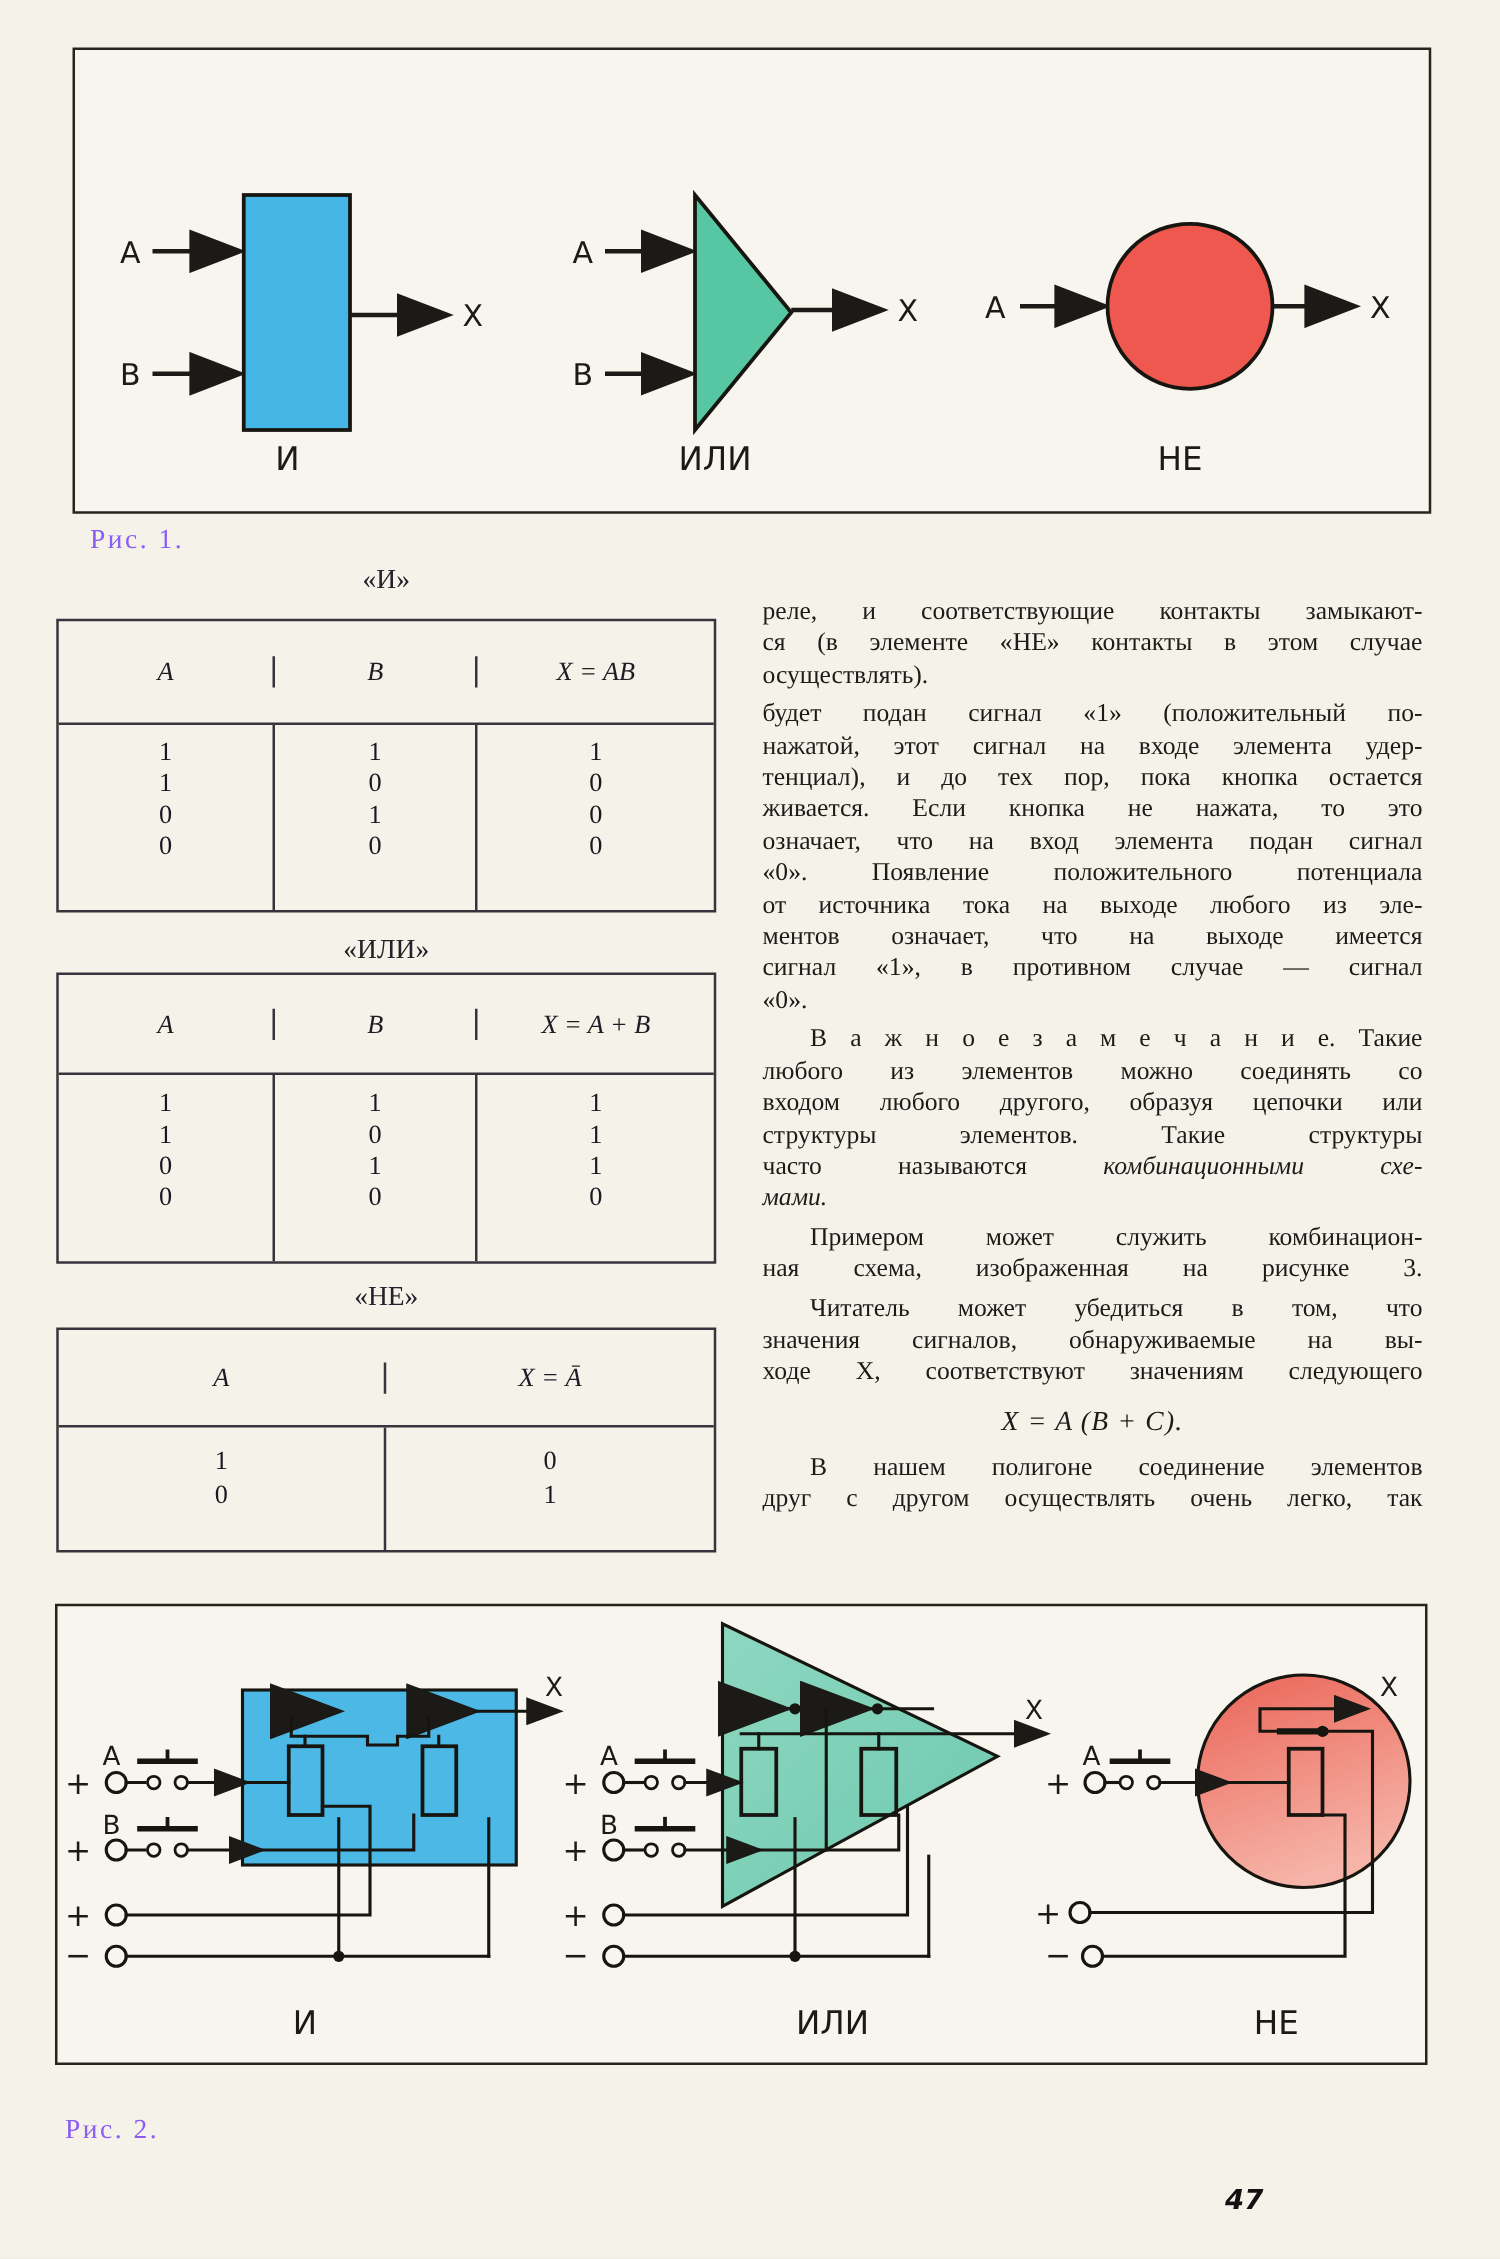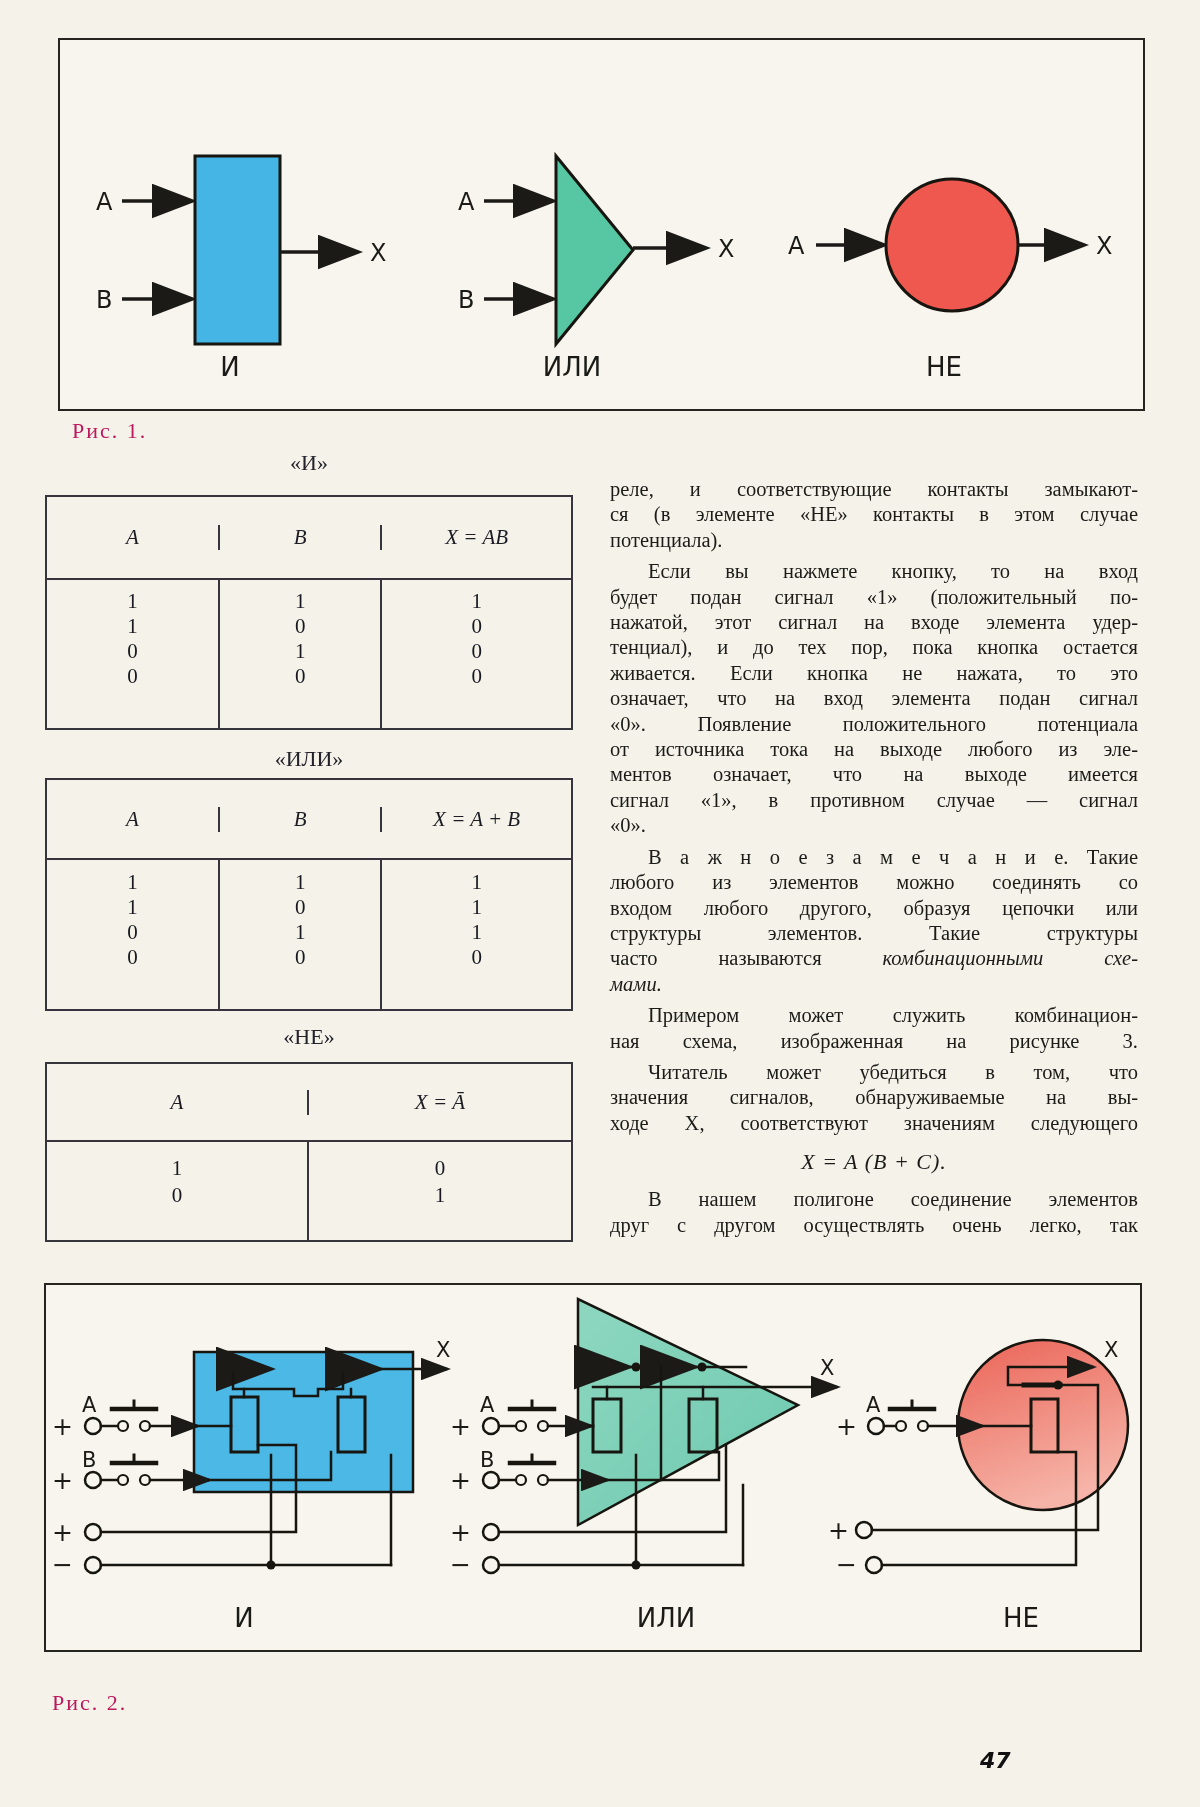--- a/index.html
+++ b/index.html
@@ -2,21 +2,21 @@
 <html><head>
 <meta charset="utf-8">
 <style>
   html,body{margin:0;padding:0;background:#e8e6dd;}
   #page{position:relative;width:1200px;height:1807px;background:#f4f2e9;overflow:hidden;
         font-family:"Liberation Serif", serif;color:#201f1c;}
   .figbox{position:absolute;border:2.5px solid #26241f;background:#f7f5ee;}
   #fig1{left:58px;top:38px;width:1083px;height:369px;}
   #fig2{left:44px;top:1283px;width:1094px;height:365px;}
   .figbox svg{position:absolute;left:0;top:0;width:100%;height:100%;}
-  .caption{position:absolute;font-size:22px;letter-spacing:2px;color:#be185d;}
+  .caption{position:absolute;font-size:22px;letter-spacing:2px;color:#8b5cf6;}
   #cap1{left:72px;top:418px;}
   #cap2{left:52px;top:1690px;}
   .ttitle{position:absolute;left:45px;width:528px;text-align:center;font-size:22px;color:#23222a;}
   #t-and-title{top:450px;}
   #t-or-title{top:746px;}
   #t-not-title{top:1024px;}
   .ttable{position:absolute;left:45px;width:528px;border:2px solid #36343c;background:transparent;
           display:flex;flex-direction:column;box-sizing:border-box;}
   #t-and{top:495px;height:235px;}
   #t-or{top:778px;height:233px;}
@@ -168,24 +168,23 @@
         <div class="val">0</div>
         <div class="val">1</div>
       </div>
     </div>
   </div>
 
   <div class="col">
     <div class="para">
       <div class="line">реле, и соответствующие контакты замыкают-</div>
       <div class="line">ся (в элементе «НЕ» контакты в этом случае</div>
-      <div class="line last">потенциала).</div>
-    </div>
-    <div class="para">
-      <div class="line first">Если вы нажмете кнопку, то на вход</div>
+      <div class="line last">осуществлять).</div>
+    </div>
+    <div class="para">
       <div class="line">будет подан сигнал «1» (положительный по-</div>
       <div class="line">нажатой, этот сигнал на входе элемента удер-</div>
       <div class="line">тенциал), и до тех пор, пока кнопка остается</div>
       <div class="line">живается. Если кнопка не нажата, то это</div>
       <div class="line">означает, что на вход элемента подан сигнал</div>
       <div class="line">«0». Появление положительного потенциала</div>
       <div class="line">от источника тока на выходе любого из эле-</div>
       <div class="line">ментов означает, что на выходе имеется</div>
       <div class="line">сигнал «1», в противном случае — сигнал</div>
       <div class="line last">«0».</div>

